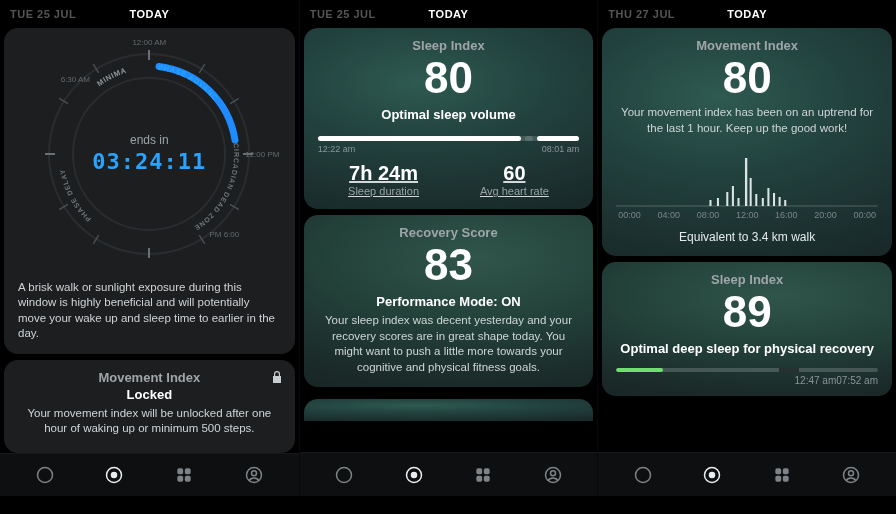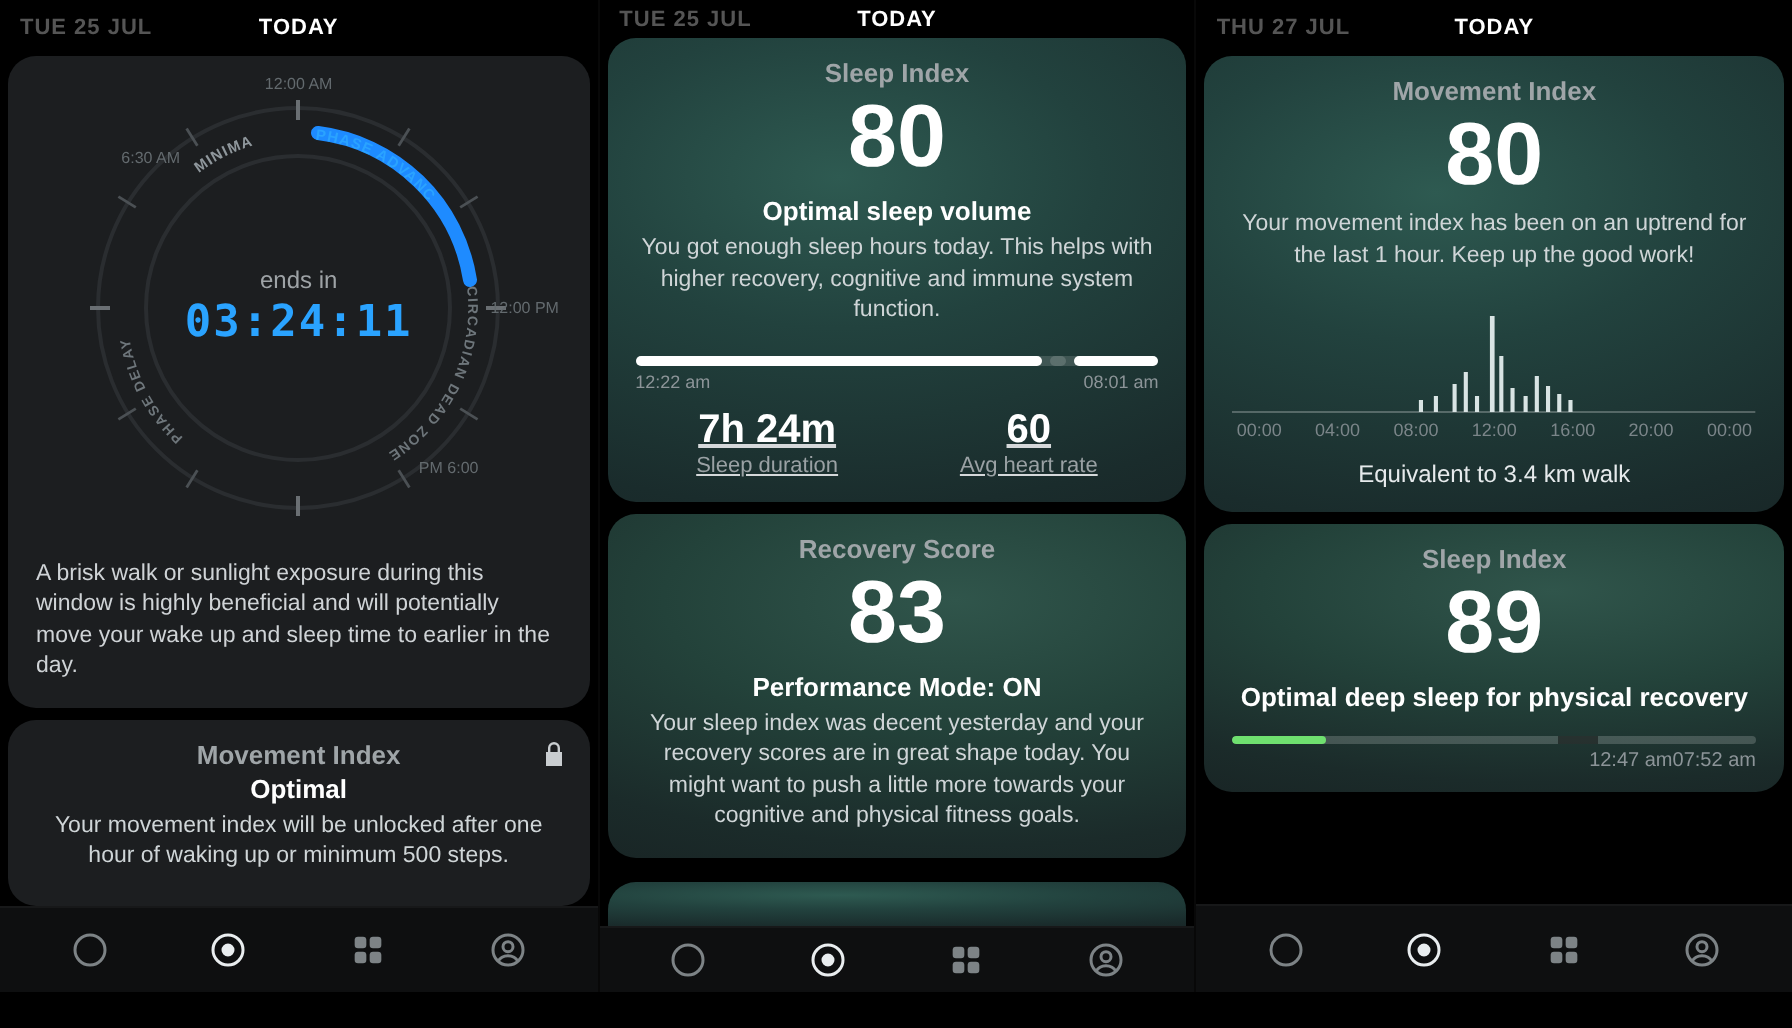--- a/index.html
+++ b/index.html
@@ -191,21 +191,21 @@
       <div class="tip-body">A brisk walk or sunlight exposure during this window is highly beneficial and will potentially move your wake up and sleep time to earlier in the day.</div>
     </div>
 
     <div class="card dark" style="padding-bottom:16px">
       <span class="lock-icon">
         <svg viewBox="0 0 12 14">
             <path d="M3 6V4a3 3 0 016 0v2h1v7H2V6h1zm1.2 0h3.6V4a1.8 1.8 0 10-3.6 0v2z" fill="#c9cdd0"></path>
           </svg>
       </span>
       <div class="card-title">Movement Index</div>
-      <div class="subtitle" style="margin-top:2px">Optimal</div>
+      <div class="subtitle" style="margin-top:2px">Locked</div>
       <div class="body-text">Your movement index will be unlocked after one hour of waking up or minimum 500 steps.</div>
     </div>
   </div>
 
   <div class="tabbar">
     <span class="tab-btn">
         <svg viewBox="0 0 24 24" fill="none" stroke="currentColor" stroke-width="1.8">
           <circle cx="12" cy="12" r="9"></circle>
         </svg>
       </span>
@@ -236,21 +236,20 @@
 <div class="pane">
   <div class="header">
     <span class="date">TUE 25 JUL</span>
     <span class="today">TODAY</span>
   </div>
   <div class="cards">
     <div class="card teal">
       <div class="card-title">Sleep Index</div>
       <div class="big-num">80</div>
       <div class="subtitle">Optimal sleep volume</div>
-      <div class="body-text">You got enough sleep hours today. This helps with higher recovery, cognitive and immune system function.</div>
       <div class="range-bar">
         <div class="range-seg range-main"></div>
         <div class="range-seg range-gap"></div>
         <div class="range-seg range-tail"></div>
       </div>
       <div class="range-labels">
         <span>12:22 am</span>
         <span>08:01 am</span>
       </div>
       <div class="two-col">

